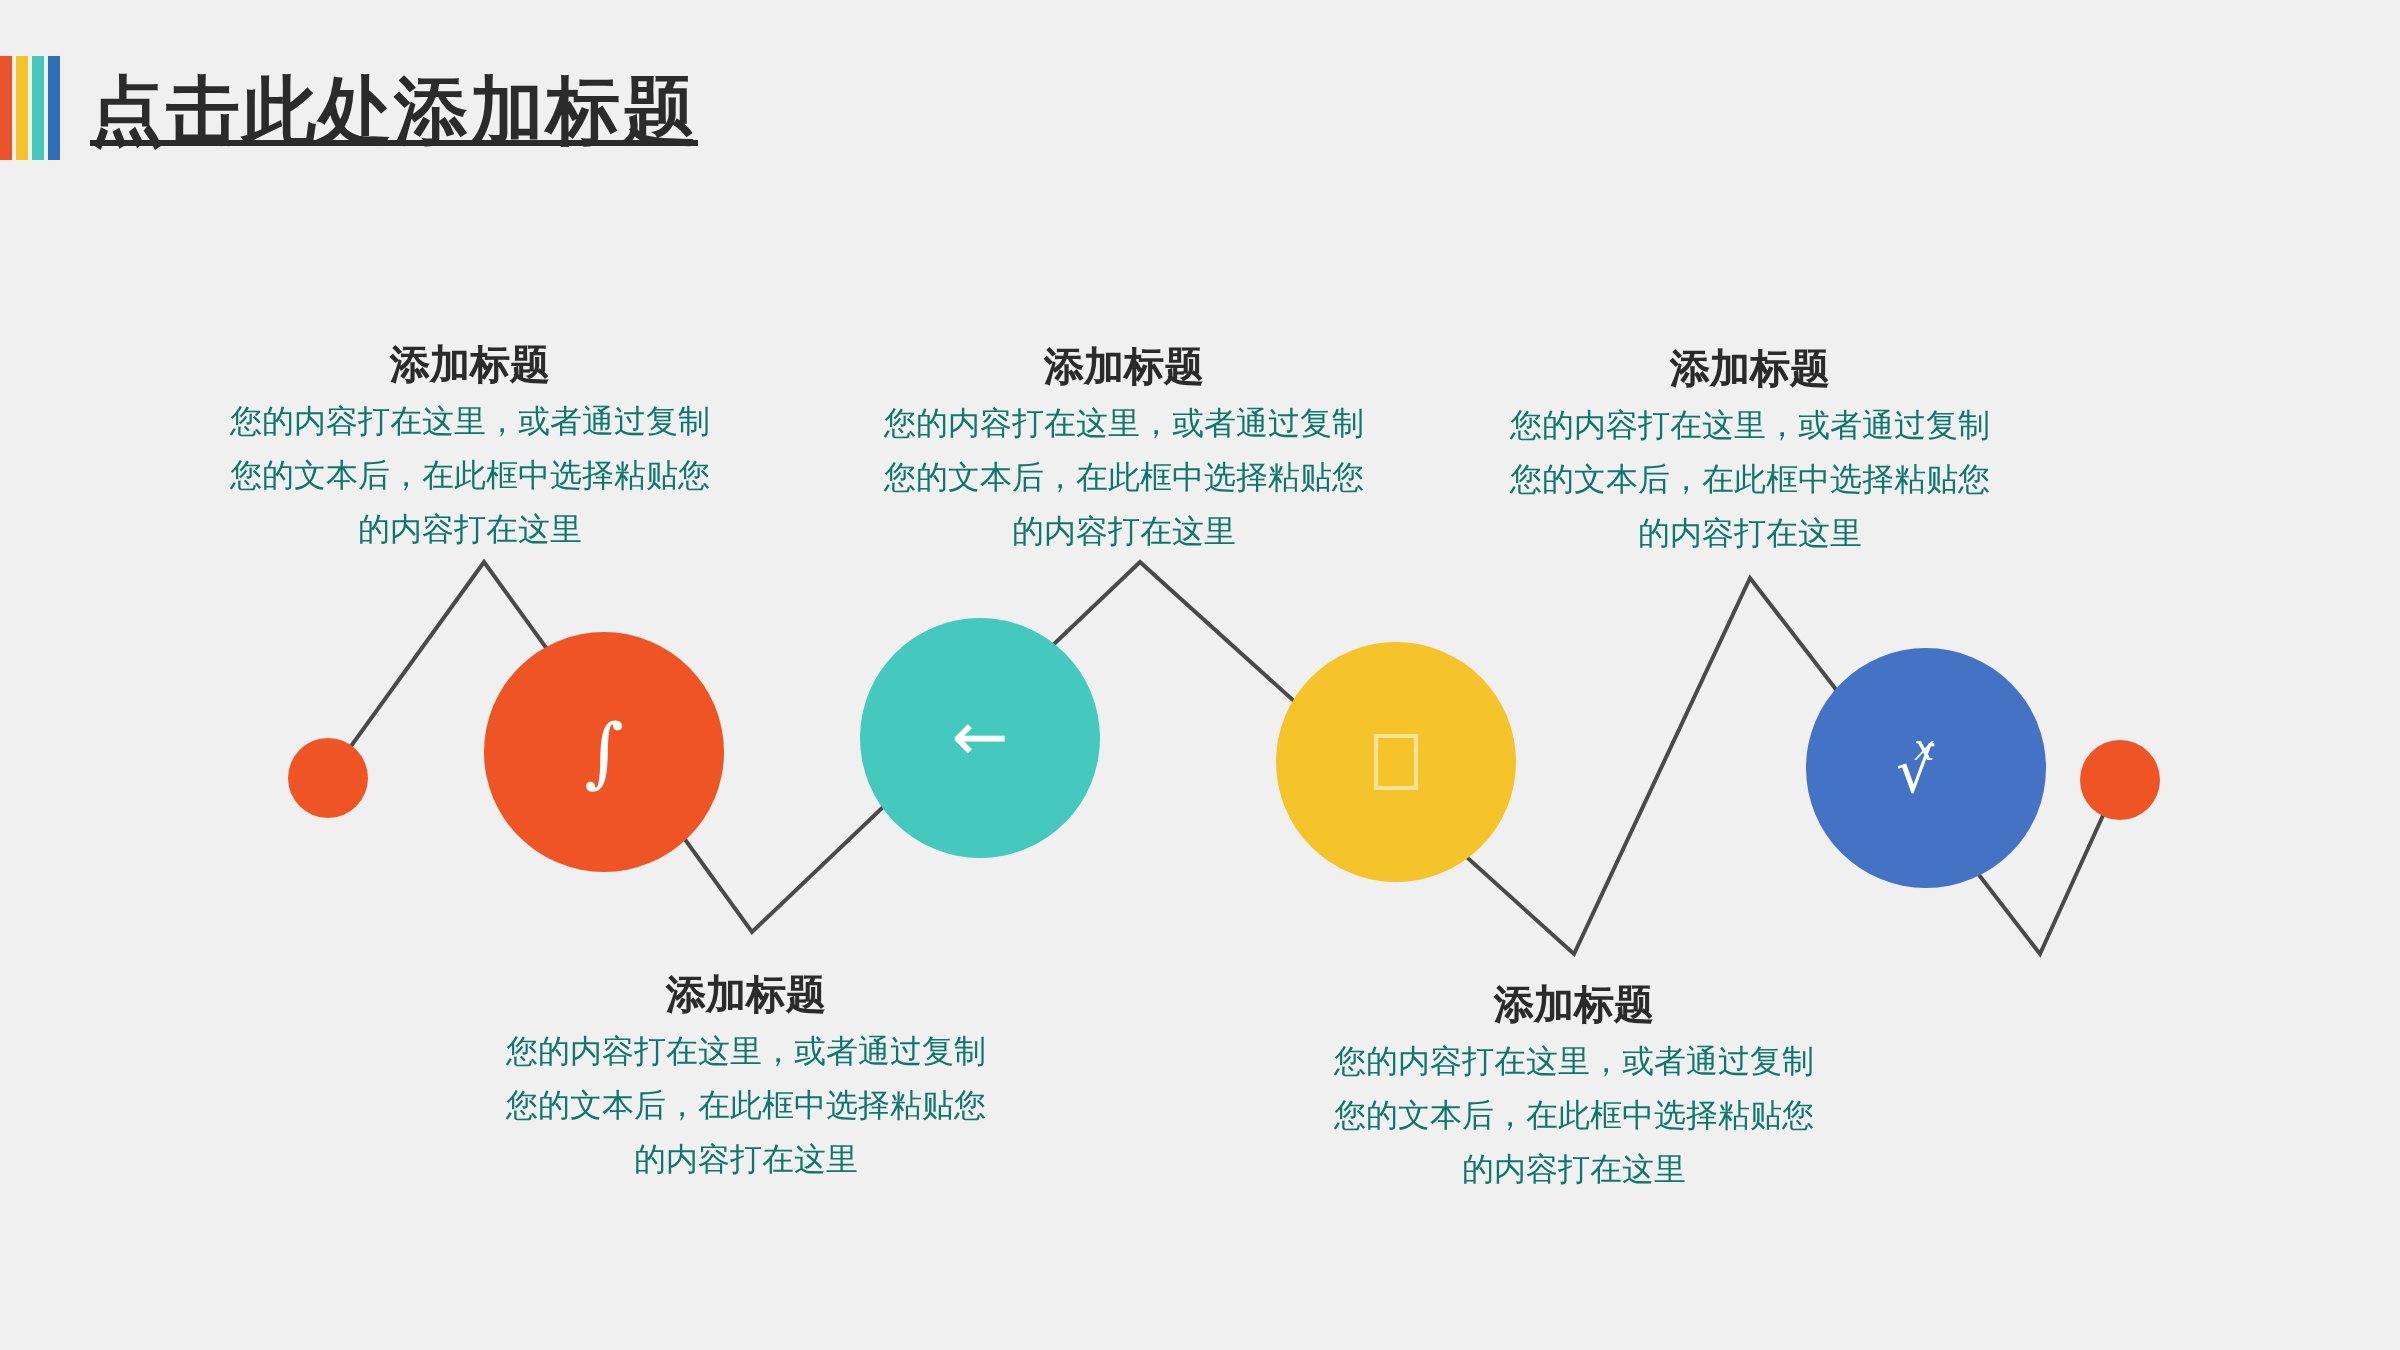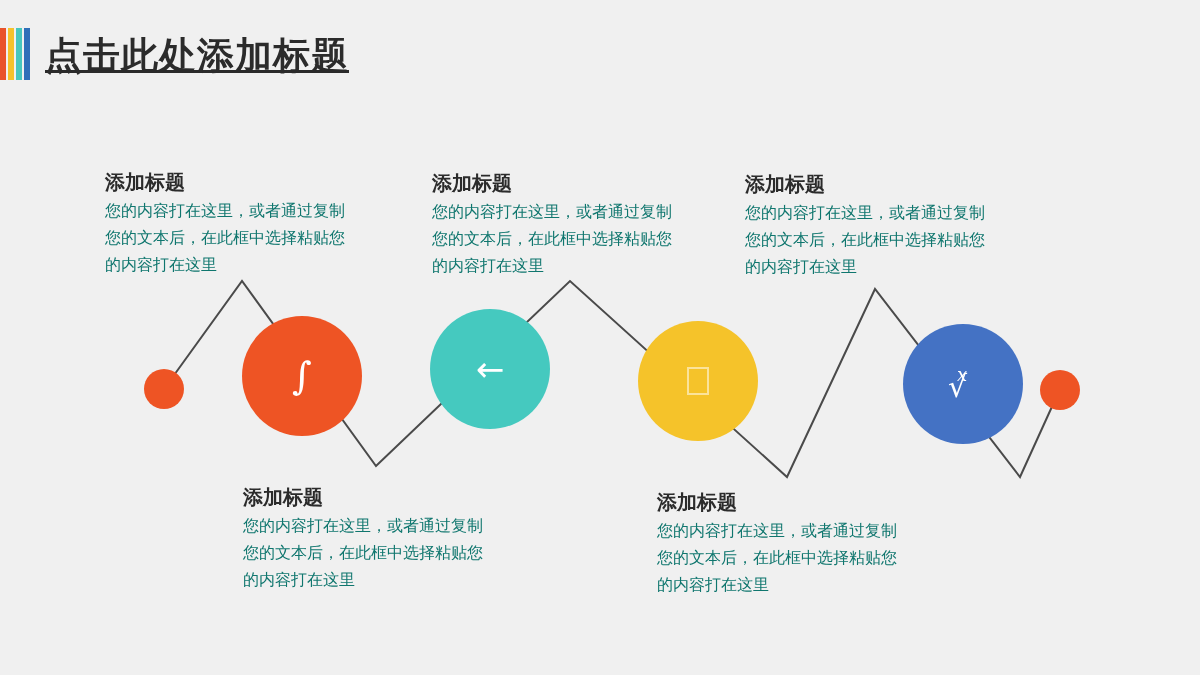--- a/index.html
+++ b/index.html
@@ -21,21 +21,21 @@
     .circle {
       position:absolute; border-radius:50%;
       display:flex; align-items:center; justify-content:center;
       color:#ffffff;
     }
     .big { width:120px; height:120px; }
     .small { width:40px; height:40px; }
     .icon { font-family:"DejaVu Serif", serif; font-size:38px; line-height:1; }
     .icon-box { width:22px; height:28px; border:2px solid #fbe39a; box-sizing:border-box; }
     .block {
-      position:absolute; width:260px; text-align:left;
+      position:absolute; width:260px; text-align:center;
     }
     .block h3 {
       margin:0; font-size:20px; font-weight:bold; color:#2b2b2b; line-height:30px;
     }
     .block p {
       margin:0; font-size:16px; line-height:27px; color:#0f766e;
     }
   </style>
 </head>
 <body>

